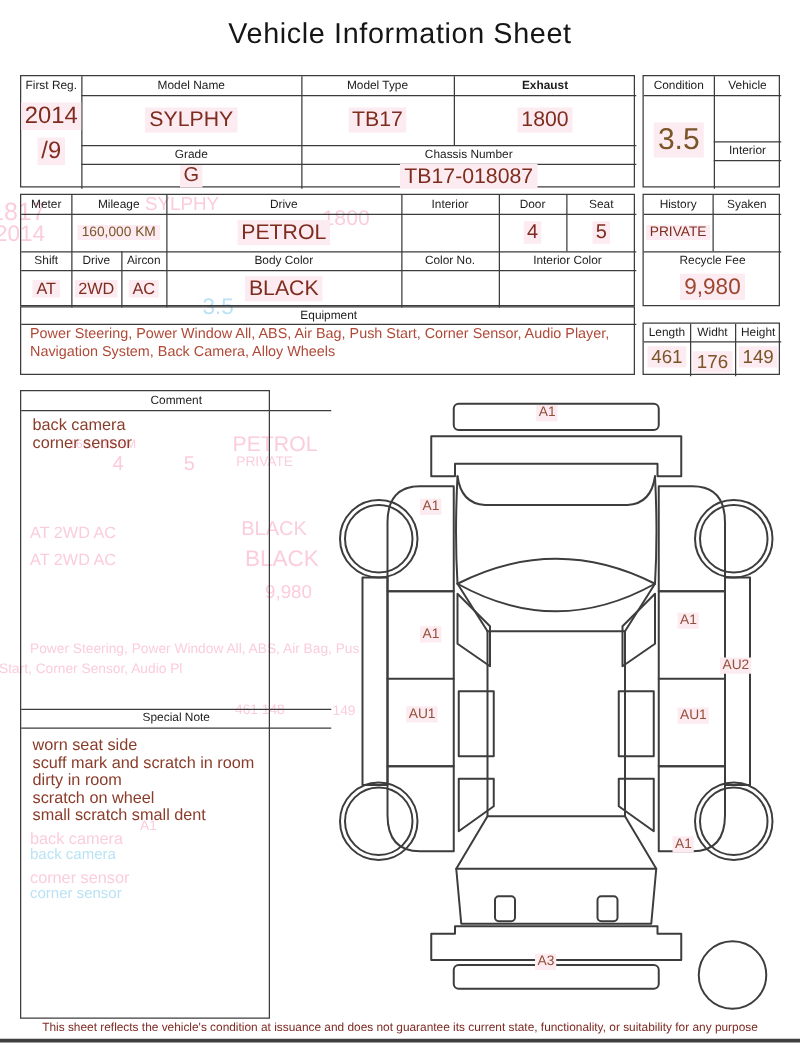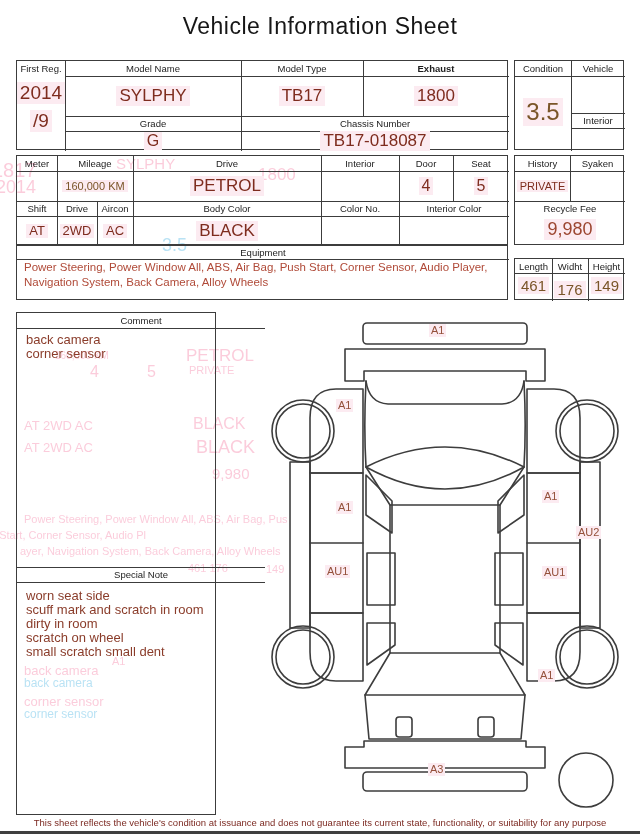--- a/index.html
+++ b/index.html
@@ -44,22 +44,21 @@
   <div class="ghost" style="left:90px;top:364px;font-size:16px;">4</div>
   <div class="ghost" style="left:147px;top:364px;font-size:16px;">5</div>
   <div class="ghost" style="left:189px;top:365px;font-size:11px;">PRIVATE</div>
   <div class="ghost" style="left:24px;top:419px;font-size:13px;">AT   2WD   AC</div>
   <div class="ghost" style="left:193px;top:416px;font-size:16px;">BLACK</div>
   <div class="ghost" style="left:24px;top:441px;font-size:13px;">AT   2WD   AC</div>
   <div class="ghost" style="left:196px;top:438px;font-size:18px;">BLACK</div>
   <div class="ghost" style="left:212px;top:466px;font-size:15px;">9,980</div>
   <div class="ghost" style="left:24px;top:514px;font-size:11px;">Power Steering, Power Window  All, ABS, Air Bag, Pus</div>
   <div class="ghost" style="left:-10px;top:530px;font-size:11px;">h Start, Corner Sensor, Audio Pl</div>
-  <div class="ghost" style="left:20px;top:546px;font-size:11px;">ayer, Navigation System, Back Camera, Alloy Wheels</div>
-  <div class="ghost" style="left:188px;top:563px;font-size:11px;">461   176</div>
+  <div class="ghost" style="left:188px;top:563px;font-size:11px;">461   148</div>
   <div class="ghost" style="left:266px;top:564px;font-size:11px;">149</div>
   <div class="ghost" style="left:112px;top:656px;font-size:11px;">A1</div>
   <div class="ghost" style="left:24px;top:664px;font-size:13px;">back camera</div>
   <div class="ghost cyan" style="left:24px;top:677px;font-size:12px;">back camera</div>
   <div class="ghost" style="left:24px;top:695px;font-size:13px;">corner sensor</div>
   <div class="ghost cyan" style="left:24px;top:708px;font-size:12px;">corner sensor</div>
 
   <div class="title">Vehicle Information Sheet</div>
 
   <div class="box" style="left:16px;top:60px;width:492px;height:90px;">

